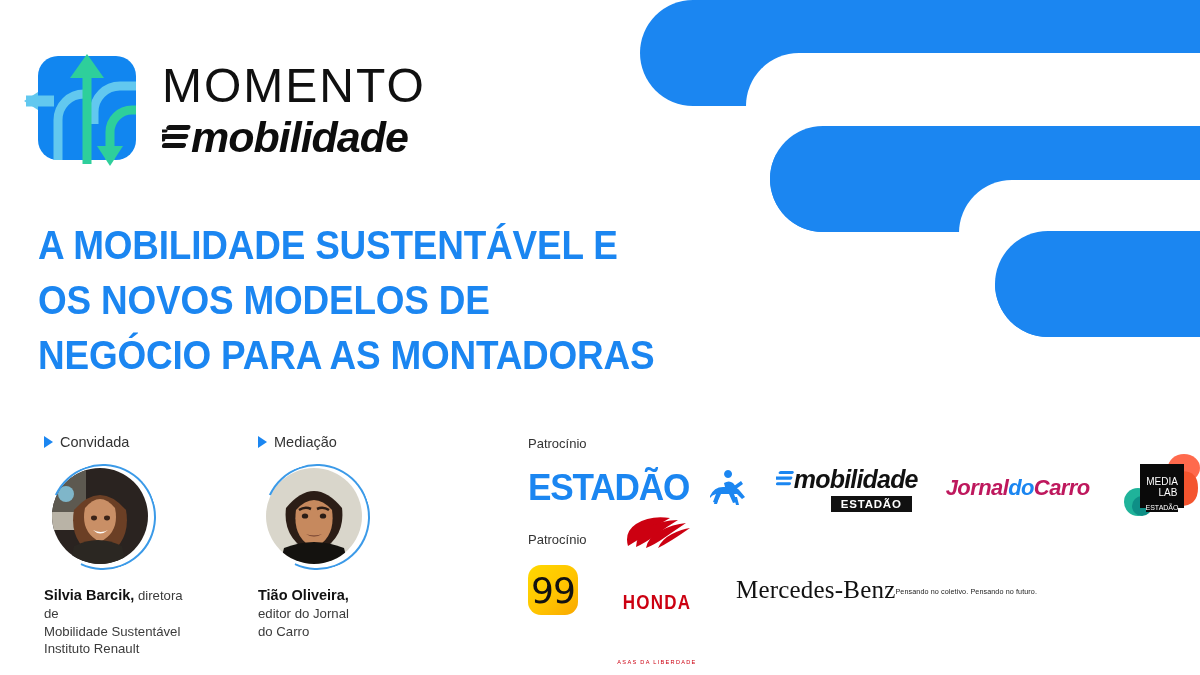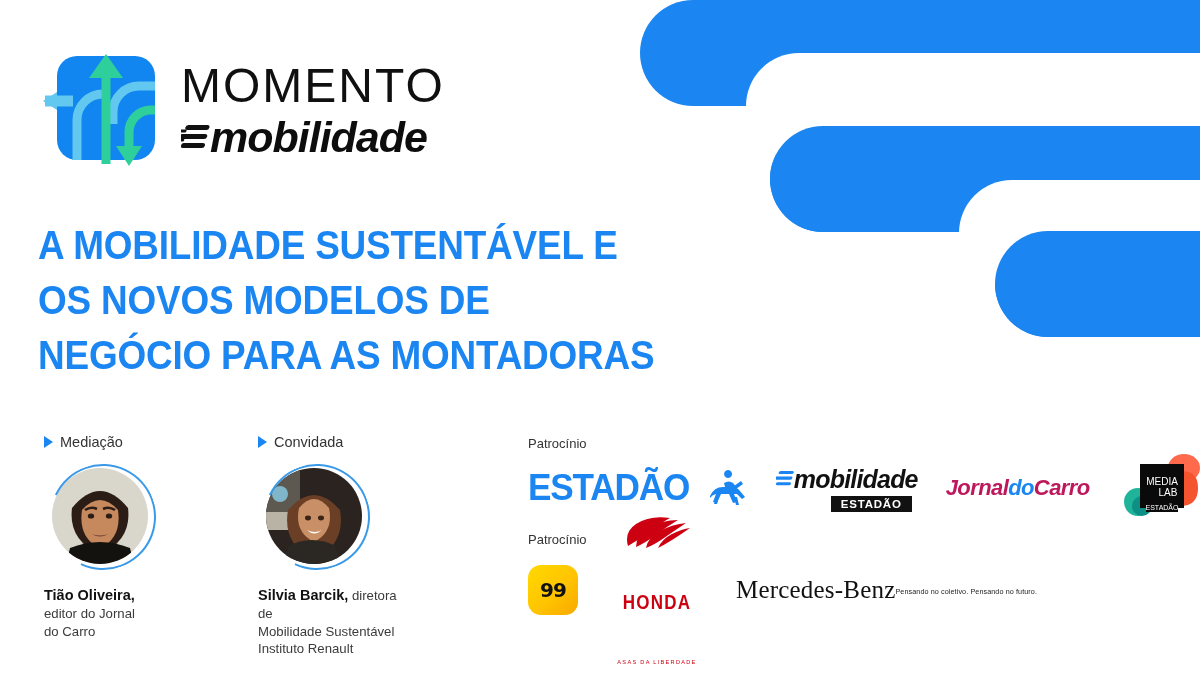--- a/index.html
+++ b/index.html
@@ -9,21 +9,21 @@
     font-family:"Liberation Sans", sans-serif;
     position:relative;
     overflow:hidden;
   }
 
   
   #deco { position:absolute; inset:0; z-index:0; pointer-events:none; }
 
   
   .logo-lockup{
-    position:absolute; left:43px; top:48px;
+    position:absolute; left:24px; top:48px;
     display:flex; align-items:flex-start; z-index:3;
   }
   .logo-mark{ width:120px; height:120px; flex:none; }
   .logo-words{ margin-left:18px; padding-top:14px; }
   .logo-momento{
     font-family:"Liberation Sans", sans-serif;
     font-size:48px; font-weight:400; letter-spacing:2px;
     color:#101010; line-height:1; white-space:nowrap;
   }
   .logo-mobilidade-row{ display:flex; align-items:center; margin-top:6px; }
@@ -100,21 +100,21 @@
   .jdc .dk{ color:#be185d; } .jdc .bl{ color:#1b86f1; }
 
   .medialab{ position:relative; width:88px; height:76px; }
 
   .ninenine{
     width:50px; height:50px; border-radius:13px;
     background:linear-gradient(135deg,#ffd900 0%,#ffc400 55%,#f9a800 100%);
     display:flex; align-items:center; justify-content:center;
   }
   .ninenine span{
-    font-size:20px; font-weight:700; color:#111; letter-spacing:-1px;
+    font-size:36px; font-weight:400; color:#111; letter-spacing:-1px;
     font-family:"DejaVu Sans", sans-serif;
   }
 
   .honda{ display:flex; flex-direction:column; align-items:center; width:90px;gap:44px; }
   .honda-word{
     font-size:17px; font-weight:700; color:#cc0011; letter-spacing:1.2px;
     transform:scaleY(1.15); margin-top:-1px;
   }
   .honda-tag{ font-size:5.6px; color:#cc0011; letter-spacing:1.3px; margin-top:2px; }
 
@@ -187,48 +187,20 @@
   <div>A MOBILIDADE SUSTENTÁVEL E</div>
   <div>OS NOVOS MODELOS DE</div>
   <div>NEGÓCIO PARA AS MONTADORAS</div>
 </div>
 
 <div class="speakers">
 
   <div class="speaker">
     <div class="role-row">
       <span class="role-tri"></span>
-      <span class="role-label">Mediação</span>
-    </div>
-    <div class="avatar-wrap">
-      <div class="avatar">
-        <svg viewBox="0 0 96 96" width="96" height="96">
-          <rect width="96" height="96" fill="#d9d6cb"></rect>
-          <path d="M20 40 q28 -34 56 0 q4 32 -28 46 q-32 -14 -28 -46 Z" fill="#2b1d16"></path>
-          <path d="M30 42 q18 -20 36 0 q4 28 -18 38 q-22 -10 -18 -38 Z" fill="#c6895e"></path>
-          <ellipse cx="39" cy="48" rx="3.2" ry="2.6" fill="#2b1d16"></ellipse>
-          <ellipse cx="57" cy="48" rx="3.2" ry="2.6" fill="#2b1d16"></ellipse>
-          <path d="M33 42 q6 -4 12 -1" stroke="#2b1d16" stroke-width="2.6" fill="none"></path>
-          <path d="M51 41 q6 -3 12 1" stroke="#2b1d16" stroke-width="2.6" fill="none"></path>
-          <path d="M40 66 q8 5 16 0 q-8 3 -16 0 Z" fill="#6b3a2c"></path>
-          <path d="M18 80 q30 -12 60 0 l4 16 H14 Z" fill="#14120f"></path>
-        </svg>
-      </div>
-      <div class="avatar-ring"></div>
-    </div>
-    <div class="bio">
-      <b>Tião Oliveira,</b><br>
-      <span>editor do Jornal</span><br>
-      <span>do Carro</span>
-    </div>
-  </div>
-
-  <div class="speaker">
-    <div class="role-row">
-      <span class="role-tri"></span>
       <span class="role-label">Convidada</span>
     </div>
     <div class="avatar-wrap">
       <div class="avatar">
         <svg viewBox="0 0 96 96" width="96" height="96">
           <rect width="96" height="96" fill="#2a2320"></rect>
           <rect x="0" y="0" width="34" height="52" fill="#5d5950"></rect>
           <circle cx="14" cy="26" r="8" fill="#7fb6c9"></circle>
           <rect x="0" y="44" width="30" height="18" fill="#b9b3a6"></rect>
           <path d="M22 42 q26 -30 52 0 q6 34 -26 50 q-32 -16 -26 -50 Z" fill="#6b3f25"></path>
@@ -241,20 +213,48 @@
       </div>
       <div class="avatar-ring"></div>
     </div>
     <div class="bio">
       <b>Silvia Barcik,</b>
       <span>diretora de</span><br>
       <span>Mobilidade Sustentável</span><br>
       <span>Instituto Renault</span>
     </div>
   </div>
+
+  <div class="speaker">
+    <div class="role-row">
+      <span class="role-tri"></span>
+      <span class="role-label">Mediação</span>
+    </div>
+    <div class="avatar-wrap">
+      <div class="avatar">
+        <svg viewBox="0 0 96 96" width="96" height="96">
+          <rect width="96" height="96" fill="#d9d6cb"></rect>
+          <path d="M20 40 q28 -34 56 0 q4 32 -28 46 q-32 -14 -28 -46 Z" fill="#2b1d16"></path>
+          <path d="M30 42 q18 -20 36 0 q4 28 -18 38 q-22 -10 -18 -38 Z" fill="#c6895e"></path>
+          <ellipse cx="39" cy="48" rx="3.2" ry="2.6" fill="#2b1d16"></ellipse>
+          <ellipse cx="57" cy="48" rx="3.2" ry="2.6" fill="#2b1d16"></ellipse>
+          <path d="M33 42 q6 -4 12 -1" stroke="#2b1d16" stroke-width="2.6" fill="none"></path>
+          <path d="M51 41 q6 -3 12 1" stroke="#2b1d16" stroke-width="2.6" fill="none"></path>
+          <path d="M40 66 q8 5 16 0 q-8 3 -16 0 Z" fill="#6b3a2c"></path>
+          <path d="M18 80 q30 -12 60 0 l4 16 H14 Z" fill="#14120f"></path>
+        </svg>
+      </div>
+      <div class="avatar-ring"></div>
+    </div>
+    <div class="bio">
+      <b>Tião Oliveira,</b><br>
+      <span>editor do Jornal</span><br>
+      <span>do Carro</span>
+    </div>
+  </div>
 </div>
 
 <div class="sponsors">
 
   <div class="sec-label">Patrocínio</div>
 
   <div class="logo-row row-realizacao">
 
     <div class="estadao-logo">
       <div class="estadao-text">ESTADÃO</div>

